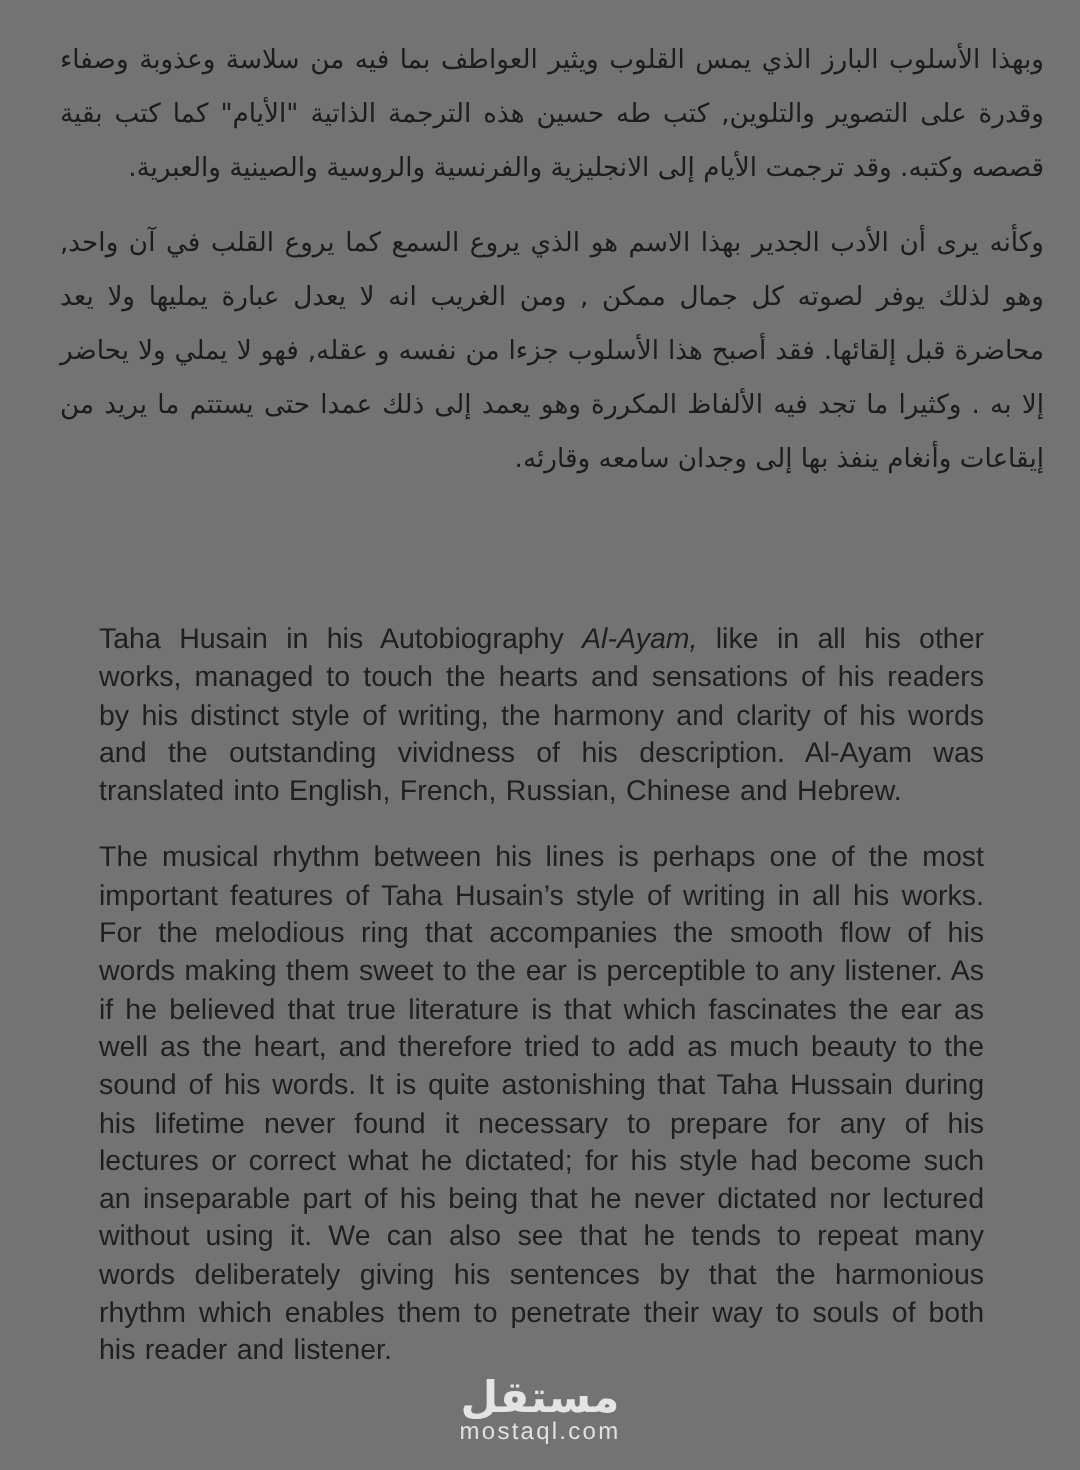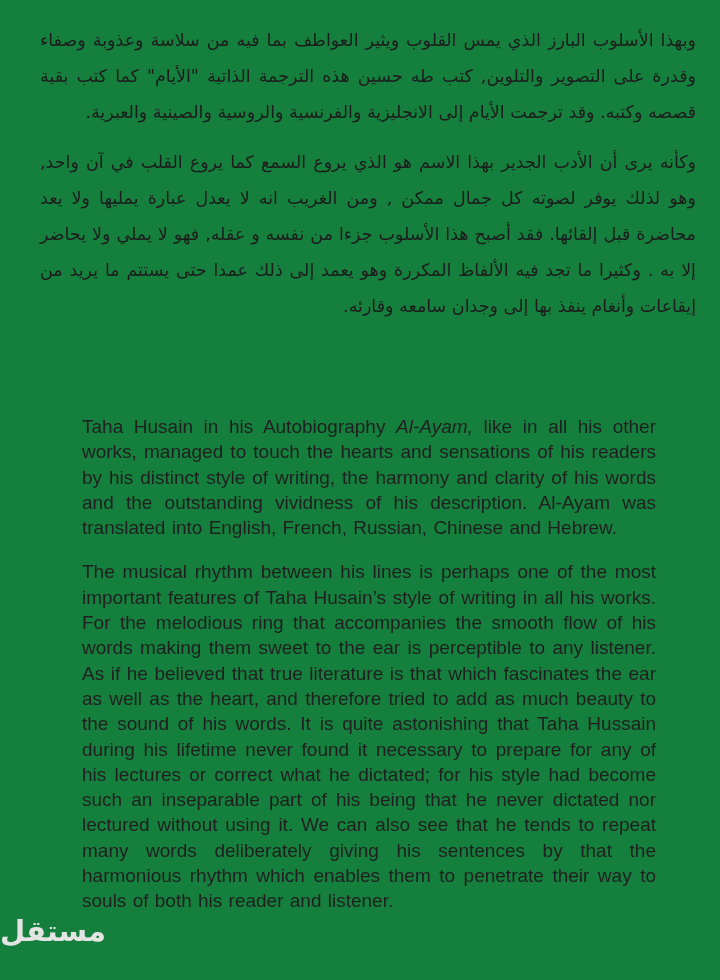--- a/index.html
+++ b/index.html
@@ -10,21 +10,21 @@
     width: 720px;
     height: 980px;
     background: #ffffff;
     position: relative;
     overflow: hidden;
     font-family: "Liberation Sans", sans-serif;
   }
   .page {
     position: absolute;
     inset: 0;
-    background: #15803d;
+    background: #737373;
   }
   
   .arabic-block {
     position: absolute;
     top: 22px;
     right: 24px;
     left: 40px;
     direction: rtl;
     text-align: justify;
     font-family: "DejaVu Sans", sans-serif;
@@ -37,21 +37,21 @@
     text-align: justify;
     text-justify: inter-word;
   }
   .arabic-block p:last-child {
     margin-bottom: 16px;
   }
   
   .english-block {
     position: absolute;
     top: 414px;
-    left: 82px;
+    left: 66px;
     right: 64px;
     text-align: justify;
     text-justify: inter-word;
     font-family: "Liberation Sans", sans-serif;
     font-size: 19px;
     line-height: 25.3px;
     color: #1f1f1f;
     word-spacing: 1px;
   }
   .english-block p {
@@ -62,21 +62,21 @@
   }
   .italic {
     font-style: italic;
   }
   
   .watermark {
     position: absolute;
     top: 916px;
     left: 0;
     right: 0;
-    text-align: left;
+    text-align: center;
     user-select: none;
     pointer-events: none;
   }
   .watermark-logo {
     display: block;
     direction: rtl;
     font-family: "DejaVu Sans", sans-serif;
     font-weight: bold;
     font-size: 29px;
     line-height: 30px;
@@ -101,15 +101,16 @@
     <p>وكأنه يرى أن الأدب الجدير بهذا الاسم هو الذي يروع السمع كما يروع القلب في آن واحد, وهو لذلك يوفر لصوته كل جمال ممكن , ومن الغريب انه لا يعدل عبارة يمليها ولا يعد محاضرة قبل إلقائها. فقد أصبح هذا الأسلوب جزءا من نفسه و عقله, فهو لا يملي ولا يحاضر إلا به . وكثيرا ما تجد فيه الألفاظ المكررة وهو يعمد إلى ذلك عمدا حتى يستتم ما يريد من إيقاعات وأنغام  ينفذ بها إلى وجدان سامعه وقارئه.</p>
   </div>
 
   <div class="english-block" lang="en">
     <p><span>Taha Husain in his Autobiography </span><span class="italic">Al-Ayam,</span><span> like in all his other works, managed to touch the hearts and sensations of his readers by his distinct style of writing, the harmony and clarity of his words and the outstanding vividness of his description. Al-Ayam was translated into English, French, Russian, Chinese and Hebrew.</span></p>
     <p>The musical rhythm between his lines is perhaps one of the most important features of Taha Husain’s style of writing in all his works. For the melodious ring that accompanies the smooth flow of his words making them sweet to the ear is perceptible to any listener. As if he believed that true literature is that which fascinates the ear as well as the heart, and therefore tried to add as much beauty to the sound of his words. It is quite astonishing that Taha Hussain during his lifetime never found it necessary to prepare for any of his lectures or correct what he dictated; for his style had become such an inseparable part of his being that he never dictated nor lectured without using it. We can also see that he tends to repeat many words deliberately giving his sentences by that the harmonious rhythm which enables them to penetrate their way to souls of both his reader and listener.</p>
   </div>
 
   <div class="watermark">
     <span class="watermark-logo" lang="ar">مستقل</span>
+    <span class="watermark-domain">mostaql.com</span>
   </div>
 
 </div>
 
 </body></html>

